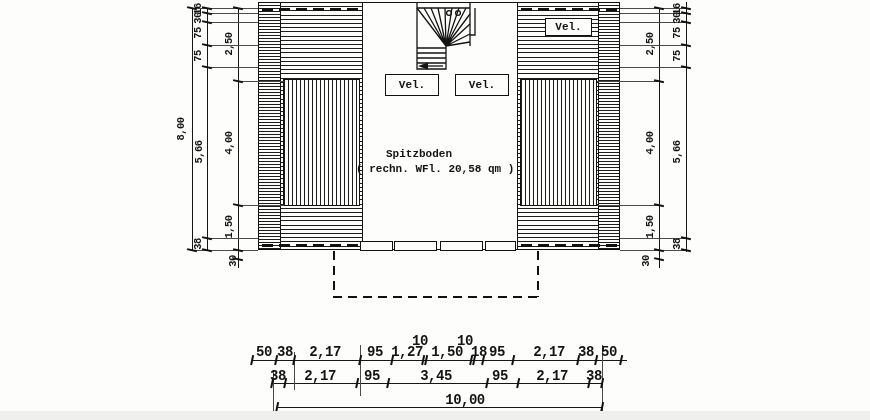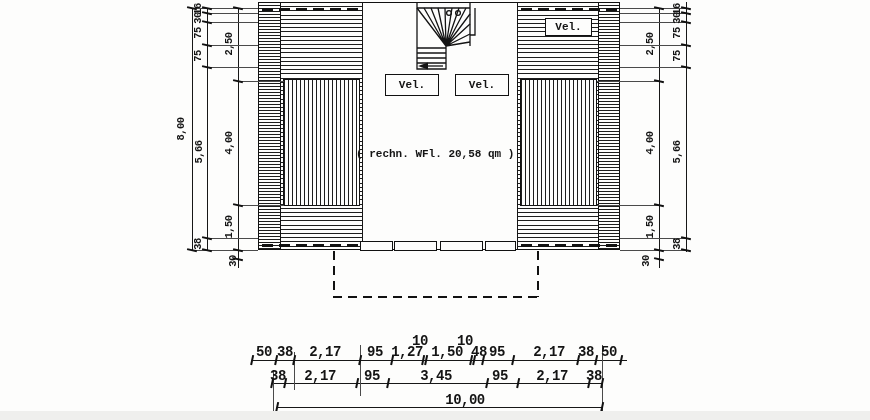--- a/index.html
+++ b/index.html
@@ -72,20 +72,21 @@
     <span>Vel.</span>
   </div>
   <div class="box vel" style="left:385px;top:74px;width:54px;height:22px">
     <span>Vel.</span>
   </div>
   <div class="box vel" style="left:455px;top:74px;width:54px;height:22px">
     <span>Vel.</span>
   </div>
 
   <div id="roomtext">
+    <div class="l1">Spitzboden</div>
     <div class="l3">( rechn. WFl. 20,58 qm )</div>
   </div>
 
   <div class="dashv" style="left:333px;top:251px;height:46px"></div>
   <div class="dashv" style="left:537px;top:251px;height:46px"></div>
   <div class="dashh" style="left:333px;top:296px;width:206px"></div>
 
   <div class="vl" style="left:192px;top:8px;height:242px"></div>
   <div class="vl" style="left:207px;top:8px;height:242px"></div>
   <div class="vl" style="left:238px;top:8px;height:260px"></div>
@@ -197,21 +198,21 @@
   <div class="tk" style="left:602px;top:407px"></div>
 
   <span class="dl" style="left:264px;top:352px">50</span>
   <span class="dl" style="left:285px;top:352px">38</span>
   <span class="dl" style="left:325px;top:352px">2,17</span>
   <span class="dl" style="left:375px;top:352px">95</span>
   <span class="dl" style="left:407px;top:352px">1,27</span>
   <span class="dl" style="left:420px;top:341px">10</span>
   <span class="dl" style="left:447px;top:352px">1,50</span>
   <span class="dl" style="left:465px;top:341px">10</span>
-  <span class="dl" style="left:479px;top:352px">48</span>
+  <span class="dl" style="left:479px;top:352px">18</span>
   <span class="dl" style="left:497px;top:352px">95</span>
   <span class="dl" style="left:549px;top:352px">2,17</span>
   <span class="dl" style="left:586px;top:352px">38</span>
   <span class="dl" style="left:609px;top:352px">50</span>
 
   <span class="dl" style="left:278px;top:376px">38</span>
   <span class="dl" style="left:320px;top:376px">2,17</span>
   <span class="dl" style="left:372px;top:376px">95</span>
   <span class="dl" style="left:436px;top:376px">3,45</span>
   <span class="dl" style="left:500px;top:376px">95</span>

